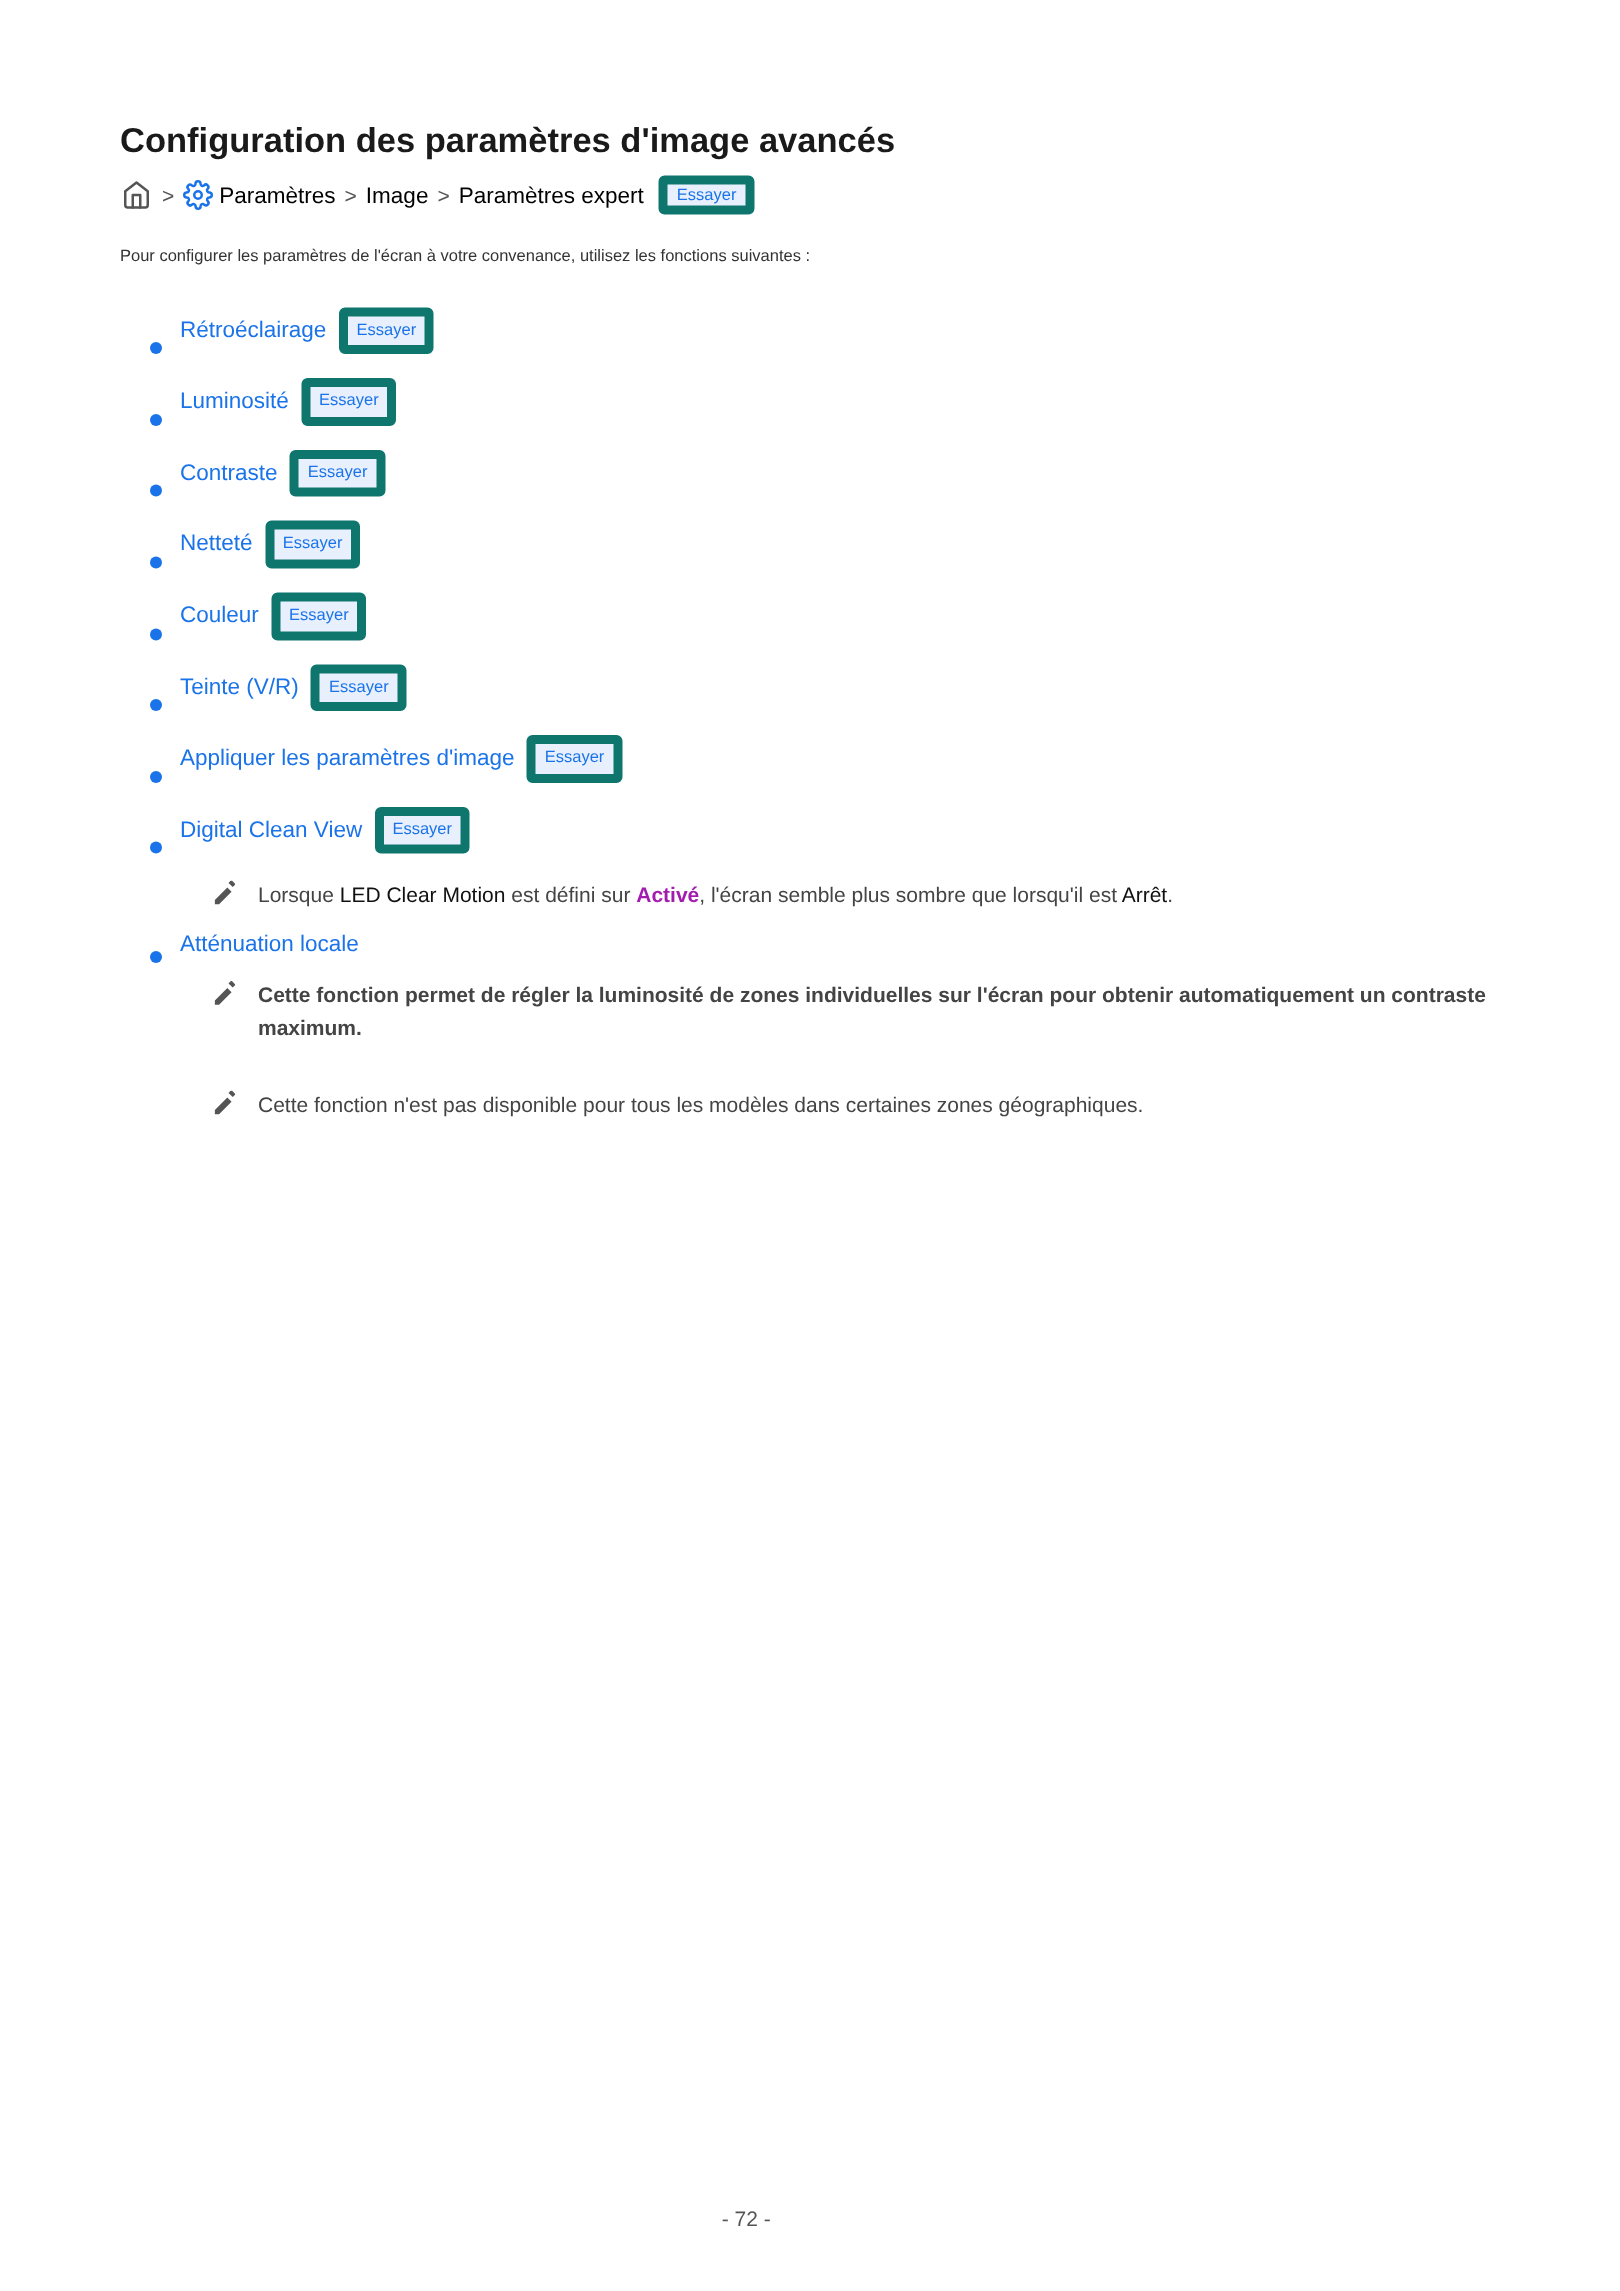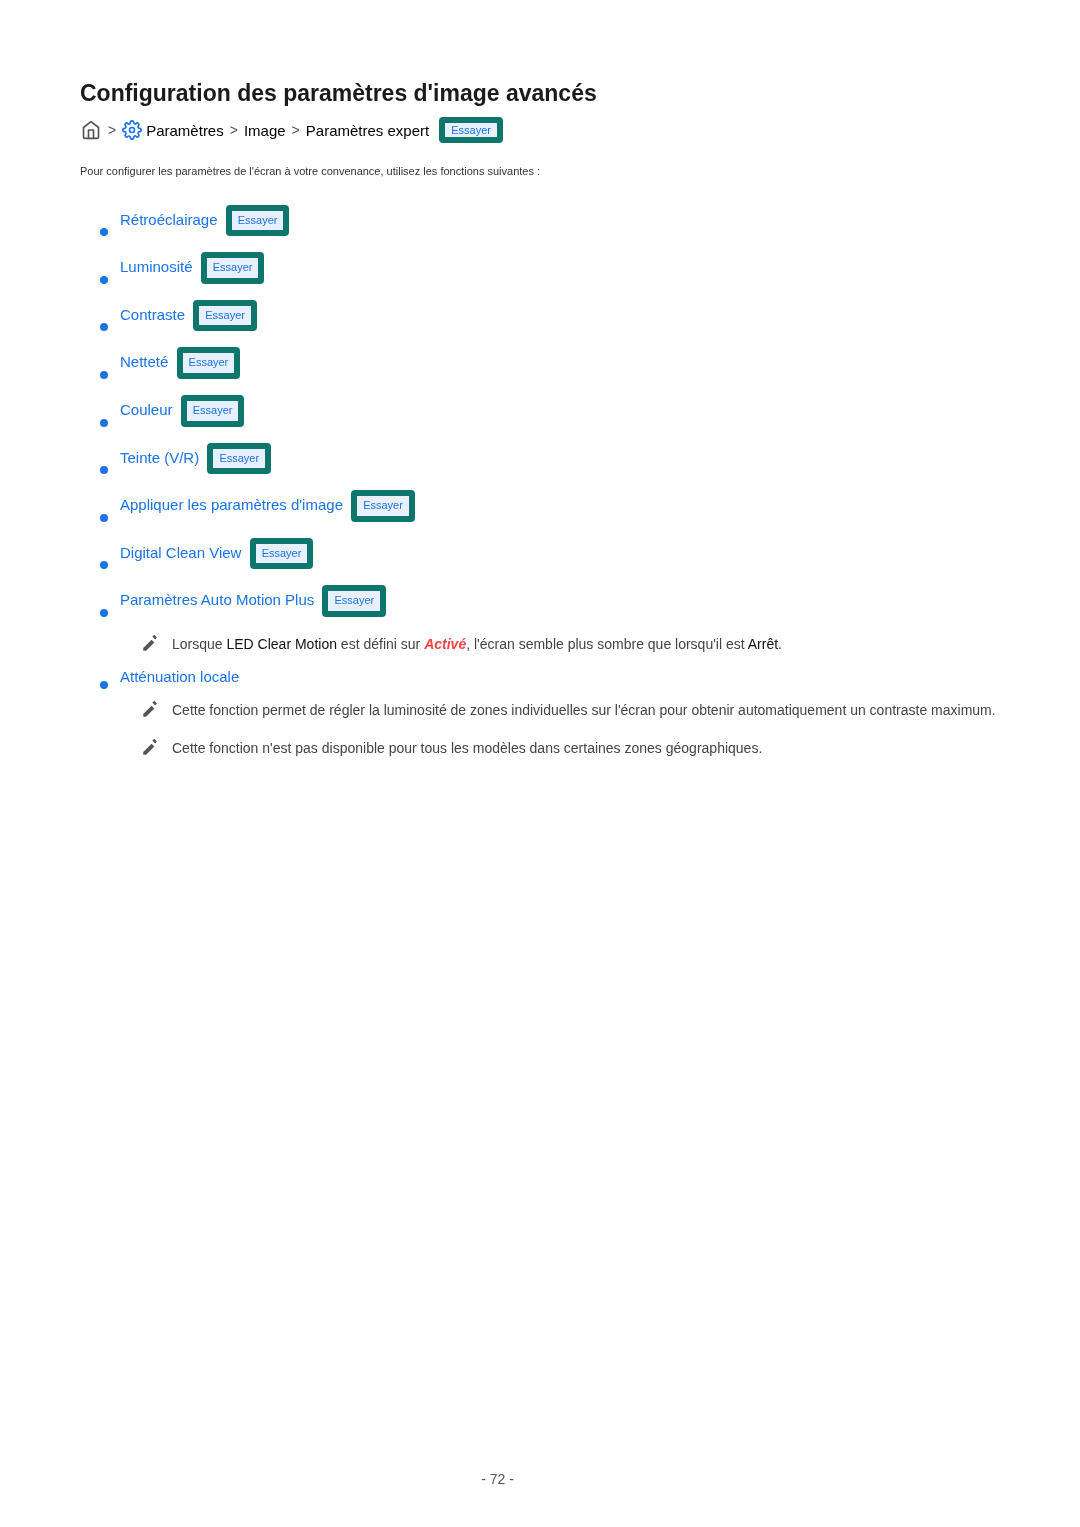--- a/index.html
+++ b/index.html
@@ -133,23 +133,22 @@
       color: #444;
       line-height: 1.6;
     }
 
     .note-text strong {
       font-weight: 400;
       color: #111;
     }
 
     .note-text .highlight-blue {
-      color: #ef4444;
+      color: #a21caf;
       font-weight: 700;
-      font-style: italic;
     }
 
     .page-footer {
       position: fixed;
       bottom: 40px;
       left: 0;
       width: 995px;
       text-align: center;
       font-size: 14px;
       color: #555;
@@ -256,27 +255,20 @@
   </li>
 
   <li class="bullet-item">
     <span class="bullet-dot"></span>
     <span class="bullet-text">
       <span>Digital Clean View</span>
       <span class="badge-essayer">Essayer</span>
     </span>
   </li>
 
-  <li class="bullet-item">
-    <span class="bullet-dot"></span>
-    <span class="bullet-text">
-      <span>Paramètres Auto Motion Plus</span>
-      <span class="badge-essayer">Essayer</span>
-    </span>
-  </li>
 
   <li style="list-style:none; padding-left: 0; margin-bottom: 10px;">
     <div class="note-block" style="margin-top: 0; margin-bottom: 10px;">
       <span class="note-icon">
         <svg width="18" height="18" viewBox="0 0 24 24" fill="#555" stroke="none">
           <path d="M20.71 4.04a1 1 0 0 0 0-1.41l-2.34-2.34a1 1 0 0 0-1.41 0l-1.84 1.83 3.75 3.75M3 17.25V21h3.75L17.81 9.94l-3.75-3.75L3 17.25z"></path>
         </svg>
       </span>
       <span class="note-text">
         Lorsque <strong>LED Clear Motion</strong> est défini sur <span class="highlight-blue">Activé</span>, l'écran semble plus sombre que lorsqu'il est <strong>Arrêt</strong>.
@@ -284,21 +276,21 @@
     </div>
   </li>
 
   <li class="bullet-item" style="margin-bottom: 10px;">
     <span class="bullet-dot"></span>
     <span class="bullet-text">
       <span>Atténuation locale</span>
     </span>
   </li>
 
-  <li style="list-style:none; padding-left: 0; margin-bottom: 15px;">
+  <li style="list-style:none; padding-left: 0; margin-bottom: 28px; font-weight: bold;">
     <div class="note-block" style="margin-top: 0;">
       <span class="note-icon">
         <svg width="18" height="18" viewBox="0 0 24 24" fill="#555" stroke="none">
           <path d="M20.71 4.04a1 1 0 0 0 0-1.41l-2.34-2.34a1 1 0 0 0-1.41 0l-1.84 1.83 3.75 3.75M3 17.25V21h3.75L17.81 9.94l-3.75-3.75L3 17.25z"></path>
         </svg>
       </span>
       <span class="note-text">Cette fonction permet de régler la luminosité de zones individuelles sur l'écran pour obtenir automatiquement un contraste maximum.</span>
     </div>
   </li>
 

